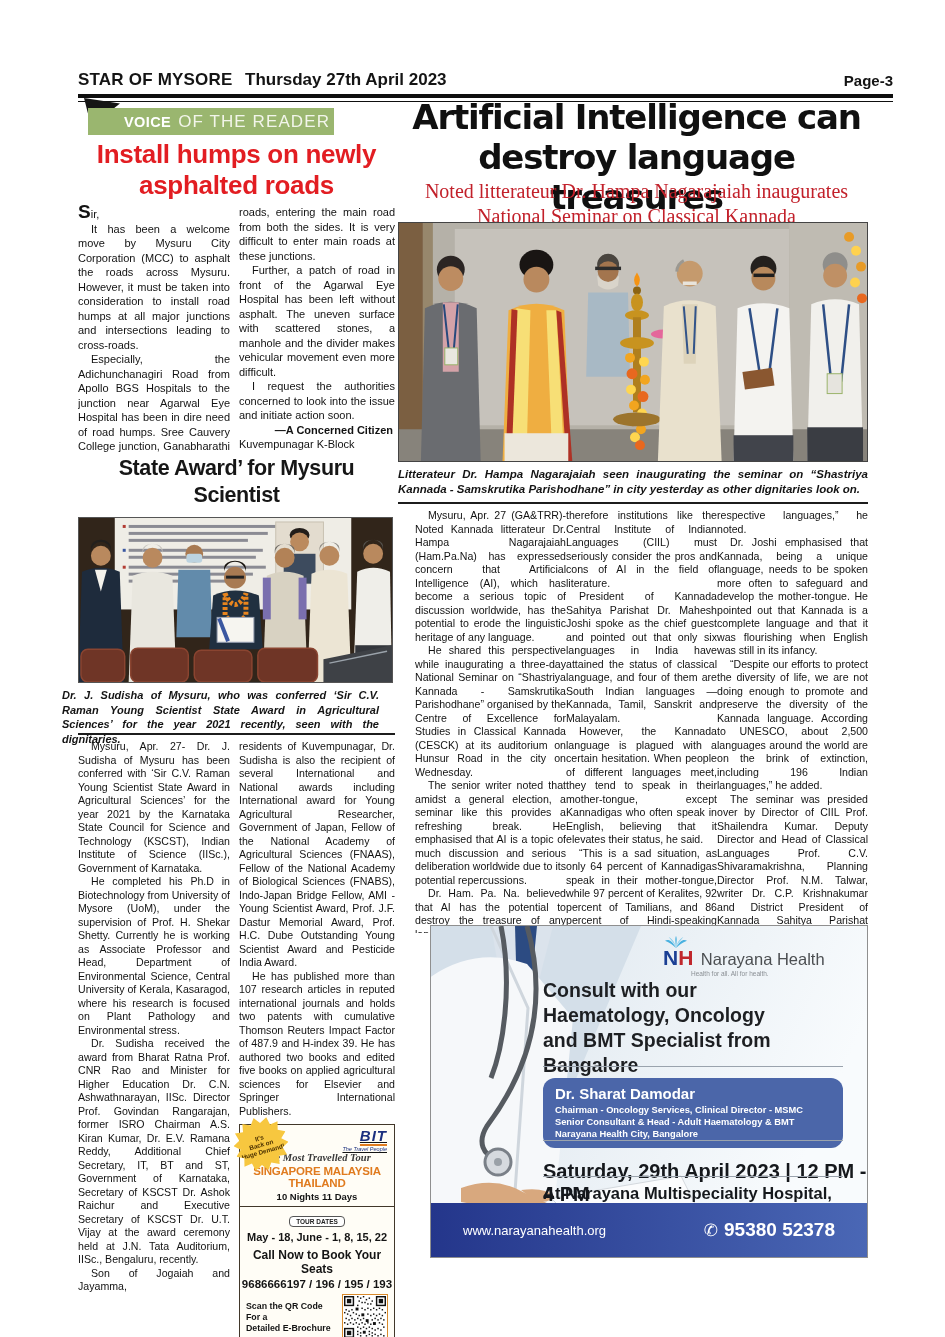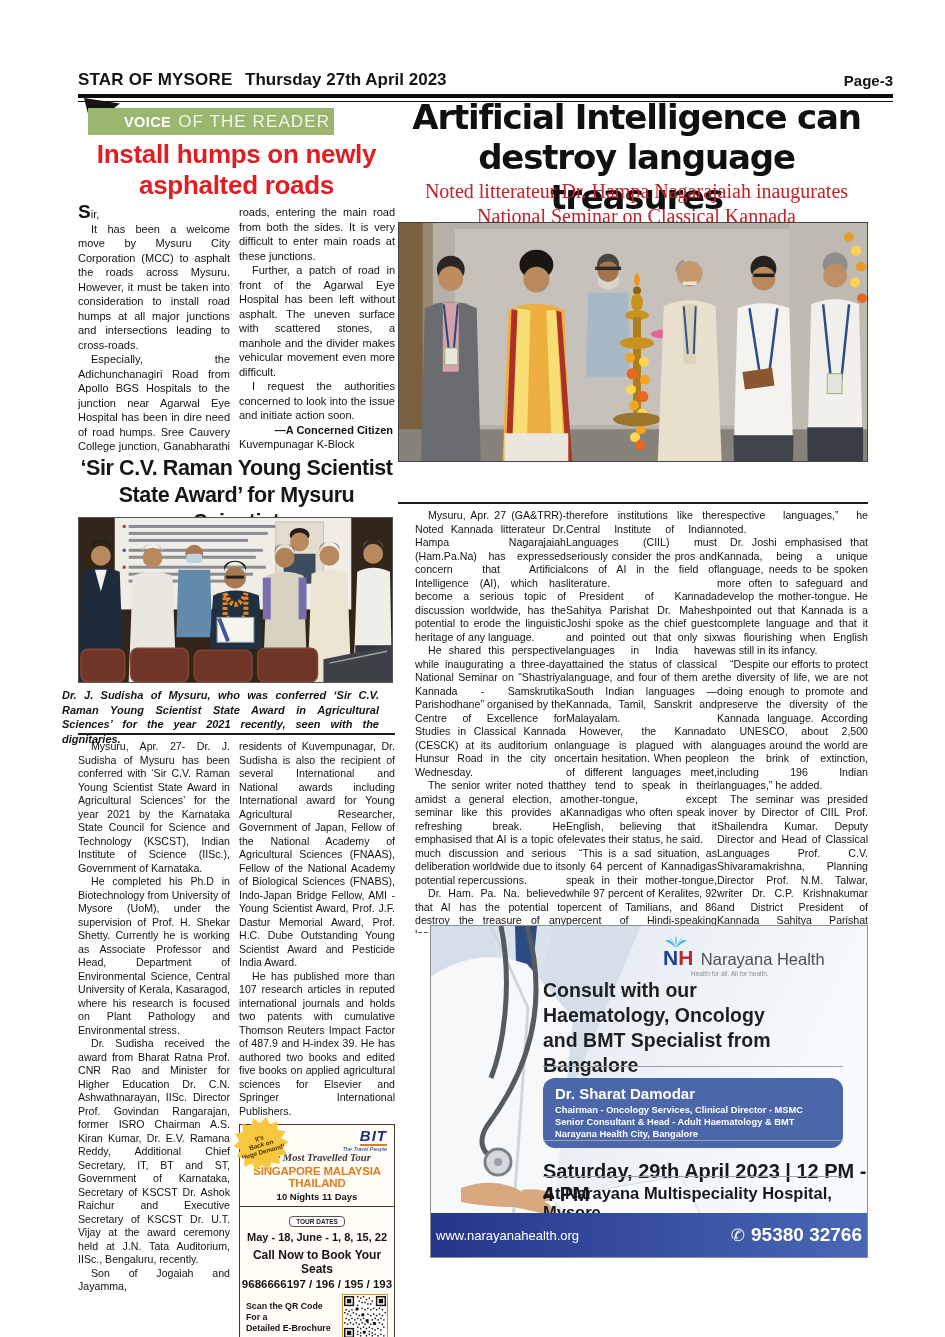--- a/index.html
+++ b/index.html
@@ -61,21 +61,21 @@
   .ai-cols .col{width:151px;}
   .ai-cols p.news{font-size:10.6px;line-height:13.5px;}
 
   
   .bit-ad{position:relative;margin-top:6px;width:156px;height:236px;border:1.5px solid #41372a;
           background:#fffdf6;box-sizing:border-box;text-align:center;padding-top:2px;}
   .bit-badge{position:absolute;left:-6px;top:-8px;width:54px;height:54px;background:#f7c73f;
              clip-path:polygon(50% 0%,59% 12%,73% 5%,76% 20%,91% 18%,87% 33%,100% 40%,89% 50%,100% 60%,87% 67%,91% 82%,76% 80%,73% 95%,59% 88%,50% 100%,41% 88%,27% 95%,24% 80%,9% 82%,13% 67%,0% 60%,11% 50%,0% 40%,13% 33%,9% 18%,24% 20%,27% 5%,41% 12%);
              transform:rotate(-16deg);display:flex;flex-direction:column;align-items:center;justify-content:center;
              font-size:6.3px;font-weight:800;color:#4a3000;line-height:7px;z-index:2;}
-  .bit-logo{text-align:right;padding-right:7px;height:24px;}
+  .bit-logo{text-align:right;padding-right:7px;height:24px;text-decoration:underline;}
   .bit-b{font-style:italic;font-weight:900;font-size:15px;color:#1b2f7e;border-bottom:2px solid #e07b1f;letter-spacing:1px;}
   .bit-logo-sub{font-style:italic;font-size:5.5px;color:#1b2f7e;margin-top:1px;}
   .bit-script{font-family:"Liberation Serif",serif;font-style:italic;font-weight:700;font-size:10.5px;color:#3a3a3a;margin-top:1px;}
   .bit-dest{color:#e07b1f;font-weight:800;font-size:11.5px;letter-spacing:-.2px;margin-top:2px;}
   .bit-nights{font-weight:800;font-size:9.5px;margin-top:2px;}
   .bit-sep{border-top:1.2px solid #41372a;margin:4px 0 3px 0;}
   .bit-chip{display:inline-block;border:1px solid #555;border-radius:4px;font-size:6.5px;font-weight:800;
             padding:1px 6px;background:#fff;color:#222;}
   .bit-dates{font-weight:800;font-size:11px;margin-top:3px;}
   .bit-call{font-weight:800;font-size:12px;margin-top:5px;}
@@ -96,23 +96,23 @@
   .nh-name{font-size:16.5px;color:#4c4f52;margin-left:3px;}
   .nh-tag{font-size:6.5px;color:#8a8f94;margin-left:28px;margin-top:1px;}
   .nh-head{position:absolute;left:112px;top:52px;z-index:3;font-size:19.5px;line-height:25px;font-weight:800;color:#1d1f22;}
   .nh-rule{position:absolute;left:112px;width:300px;height:1px;background:#9aa3ad;z-index:3;}
   .nh-doc{position:absolute;left:112px;top:152px;width:300px;box-sizing:border-box;background:#4b66a9;
           border-radius:12px;color:#fff;padding:7px 12px 8px 12px;z-index:3;}
   .nh-doc-name{font-size:15px;font-weight:800;margin-bottom:2px;}
   .nh-doc-t{font-size:9.3px;font-weight:700;line-height:12px;}
   .nh-when{position:absolute;left:112px;top:234px;z-index:3;font-size:20px;font-weight:800;color:#15181c;}
   .nh-where{position:absolute;left:112px;top:258px;z-index:3;font-size:16.5px;font-weight:800;color:#15181c;}
-  .nh-bar{position:absolute;left:0;bottom:0;width:100%;height:44px;z-index:3;
+  .nh-bar{position:absolute;left:0;bottom:0;width:100%;height:54px;z-index:3;
           background:linear-gradient(90deg,#24368b,#4a67b5);display:flex;align-items:center;
-          justify-content:space-between;padding:0 5px;box-sizing:border-box;color:#fff;}
+          justify-content:space-between;padding:0 32px;box-sizing:border-box;color:#fff;}
   .nh-web{font-size:13px;}
   .nh-phone{font-size:19px;font-weight:800;display:flex;align-items:center;gap:6px;}
   .ph-ic{font-size:17px;font-weight:400;}
 </style>
 </head>
 <body>
 
 <div class="page">
 
   <div class="mast">
@@ -143,21 +143,20 @@
       <p class="news noind">roads, entering the main road from both the sides. It is very difficult to enter main roads at these junctions.</p>
       <p class="news">Further, a patch of road in front of the Agarwal Eye Hospital has been left without asphalt. The uneven surface with scattered stones, a manhole and the divider makes vehicular movement even more difficult.</p>
       <p class="news">I request the authorities concerned to look into the issue and initiate action soon.</p>
       <p class="news sig">—A Concerned Citizen</p>
       <p class="news sigline">Kuvempunagar K-Block</p>
       <p class="news sigline">7.4.2023</p>
     </div>
   </div>
 
   <div class="raman-head">
-    <div>‘Sir C.V. Raman Young Scientist</div>
     <div>State Award’ for Mysuru Scientist</div>
   </div>
 
   <svg class="photo1" viewBox="0 0 315 165" preserveAspectRatio="none">
     <rect width="315" height="165" fill="#31251a"></rect>
     <rect x="36" y="0" width="238" height="92" fill="#efede6"></rect>
     <g fill="#8b8b93">
       <rect x="50" y="7" width="148" height="3"></rect>
       <rect x="50" y="14" width="140" height="3"></rect>
       <rect x="50" y="21" width="120" height="3"></rect>
@@ -456,20 +455,21 @@
     <g>
       <circle cx="438" cy="42" r="12.5" fill="#8f8e8b"></circle>
         <circle cx="438" cy="53" r="12" fill="#bf9065"></circle>
       <path d="M414,82 Q438,72 462,82 L466,240 L410,240 Z" fill="#f1f0ec"></path>
       <path d="M426,82 L434,160 M452,82 L444,160" stroke="#2e4f86" stroke-width="2.5" fill="none"></path>
       <rect x="430" y="152" width="15" height="20" fill="#e6e4de" stroke="#9ab36a"></rect>
       <rect x="410" y="206" width="56" height="34" fill="#3a3d43"></rect>
     </g>
   </svg>
 
+  <div class="cap2">Litterateur Dr. Hampa Nagarajaiah seen inaugurating the seminar on “Shastriya Kannada - Samskrutika Parishodhane” in city yesterday as other dignitaries look on.</div>
   <div class="cap2-rule"></div>
 
   <div class="ai-cols">
     <div class="col">
       <p class="news">Mysuru, Apr. 27 (GA&amp;TRR)- Noted Kannada litterateur Dr. Hampa Nagarajaiah (Ham.Pa.Na) has expressed concern that Artificial Intelligence (AI), which has become a serious topic of discussion worldwide, has the potential to erode the linguistic heritage of any language.</p>
       <p class="news">He shared this perspective while inaugurating a three-day National Seminar on “Shastriya Kannada - Samskrutika Parishodhane” organised by the Centre of Excellence for Studies in Classical Kannada (CESCK) at its auditorium on Hunsur Road in the city on Wednesday.</p>
       <p class="news">The senior writer noted that amidst a general election, a seminar like this provides a refreshing break. He emphasised that AI is a topic of much discussion and serious deliberation worldwide due to its potential repercussions.</p>
       <p class="news">Dr. Ham. Pa. Na. believed that AI has the potential to destroy the treasure of any language, and</p>
     </div>
     <div class="col">
@@ -539,18 +539,18 @@
 
     <div class="nh-rule" style="top:214px;"></div>
     <div class="nh-when">Saturday, 29th April 2023 | 12 PM - 4 PM</div>
     <div class="nh-rule" style="top:250px;"></div>
     <div class="nh-where">At Narayana Multispeciality Hospital, Mysore</div>
 
     <div class="nh-bar">
       <span class="nh-web">www.narayanahealth.org</span>
       <span class="nh-phone">
         <span class="ph-ic">✆</span>
-        <span>95380 32766</span>
+        <span>95380 52378</span>
       </span>
     </div>
   </div>
 
 </div>
 
 </body></html>

